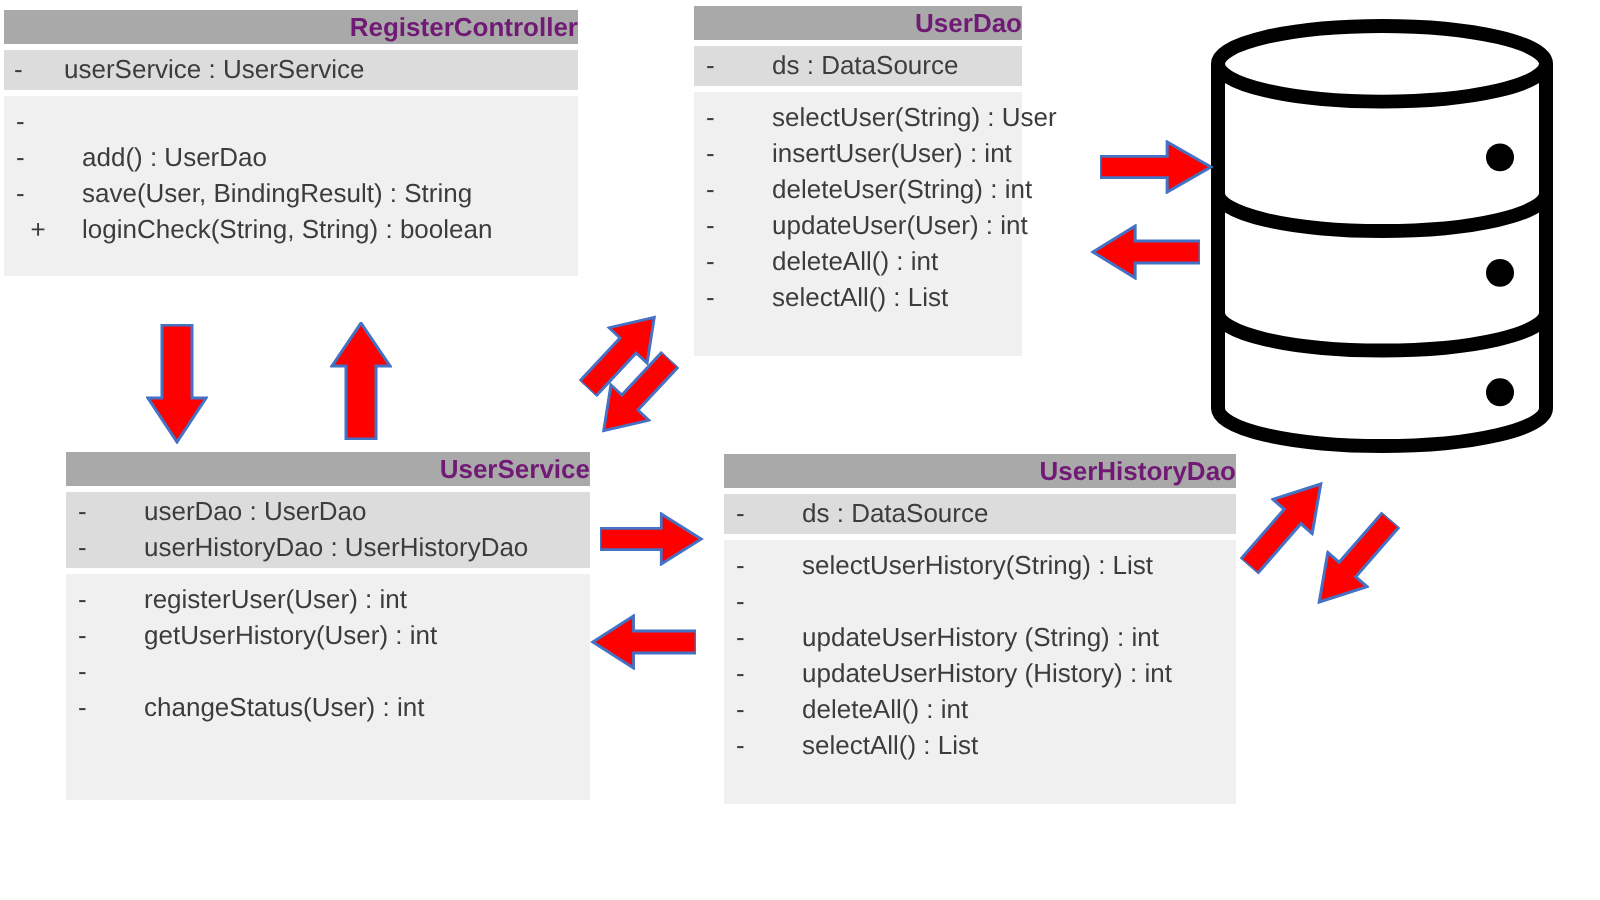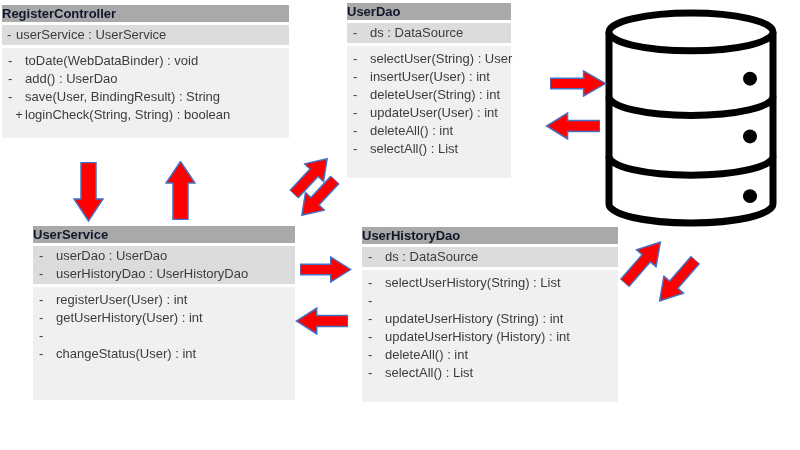--- a/index.html
+++ b/index.html
@@ -2,36 +2,36 @@
 <html style="--header-bg: #a9a9a9; --attribute-bg: #dcdcdc; --method-bg: #f0f0f0; --arrow-fill: #fe0000; --arrow-stroke: #4472c4; --db-stroke: #000000;"><head>
 <meta charset="utf-8">
 <style>
   html,body{margin:0;padding:0;background:#fff;}
   .stage{
     position:relative;width:800px;height:450px;background:#fff;overflow:hidden;
     font-family:"Liberation Sans",sans-serif;
   }
   .class-box{position:absolute;display:flex;flex-direction:column;}
   .class-header{
-    background:var(--header-bg,#a9a9a9);color:#0f172a;font-weight:bold;
-    font-size:13px;line-height:17px;height:17px;text-align:left;
+    background:var(--header-bg,#a9a9a9);color:#701a75;font-weight:bold;
+    font-size:13px;line-height:17px;height:17px;text-align:right;
     flex:0 0 auto;
   }
   .class-attrs{
     background:var(--attribute-bg,#dcdcdc);margin-top:3px;padding:1px 0;
     flex:0 0 auto;
   }
   .class-methods{
     background:var(--method-bg,#f0f0f0);margin-top:3px;padding-top:4px;
     flex:1 1 auto;
   }
   .member-row{display:flex;font-size:13px;line-height:18px;color:#3c3c3c;}
   .vis{white-space:pre;flex:0 0 auto;padding-left:6px;width:17px;}
   .attrs-tight .vis{padding-left:5px;width:9px;}
-  .sig{white-space:pre;}
+  .sig{white-space:pre;margin-left:16px;}
   .arrow{position:absolute;}
   .arrow polygon{
     fill:var(--arrow-fill,#fe0000);
     stroke:var(--arrow-stroke,#4472c4);
     stroke-width:1.5px;stroke-linejoin:miter;
   }
   .db-icon{position:absolute;left:605px;top:9px;}
   .db-icon .stroked{fill:#fff;stroke:var(--db-stroke,#000);stroke-width:7px;}
   .db-icon .stroked-open{fill:none;stroke:var(--db-stroke,#000);stroke-width:7px;}
   .db-icon .dot{fill:var(--db-stroke,#000);}
@@ -45,21 +45,20 @@
     <div class="class-header">RegisterController</div>
     <div class="class-attrs attrs-tight">
         <div class="member-row">
           <span class="vis">-</span>
           <span class="sig">userService : UserService</span>
         </div>
       </div>
     <div class="class-methods">
         <div class="member-row">
           <span class="vis">-</span>
-          <span class="sig">toDate(WebDataBinder) : void</span>
         </div>
         <div class="member-row">
           <span class="vis">-</span>
           <span class="sig">add() : UserDao</span>
         </div>
         <div class="member-row">
           <span class="vis">-</span>
           <span class="sig">save(User, BindingResult) : String</span>
         </div>
         <div class="member-row">

